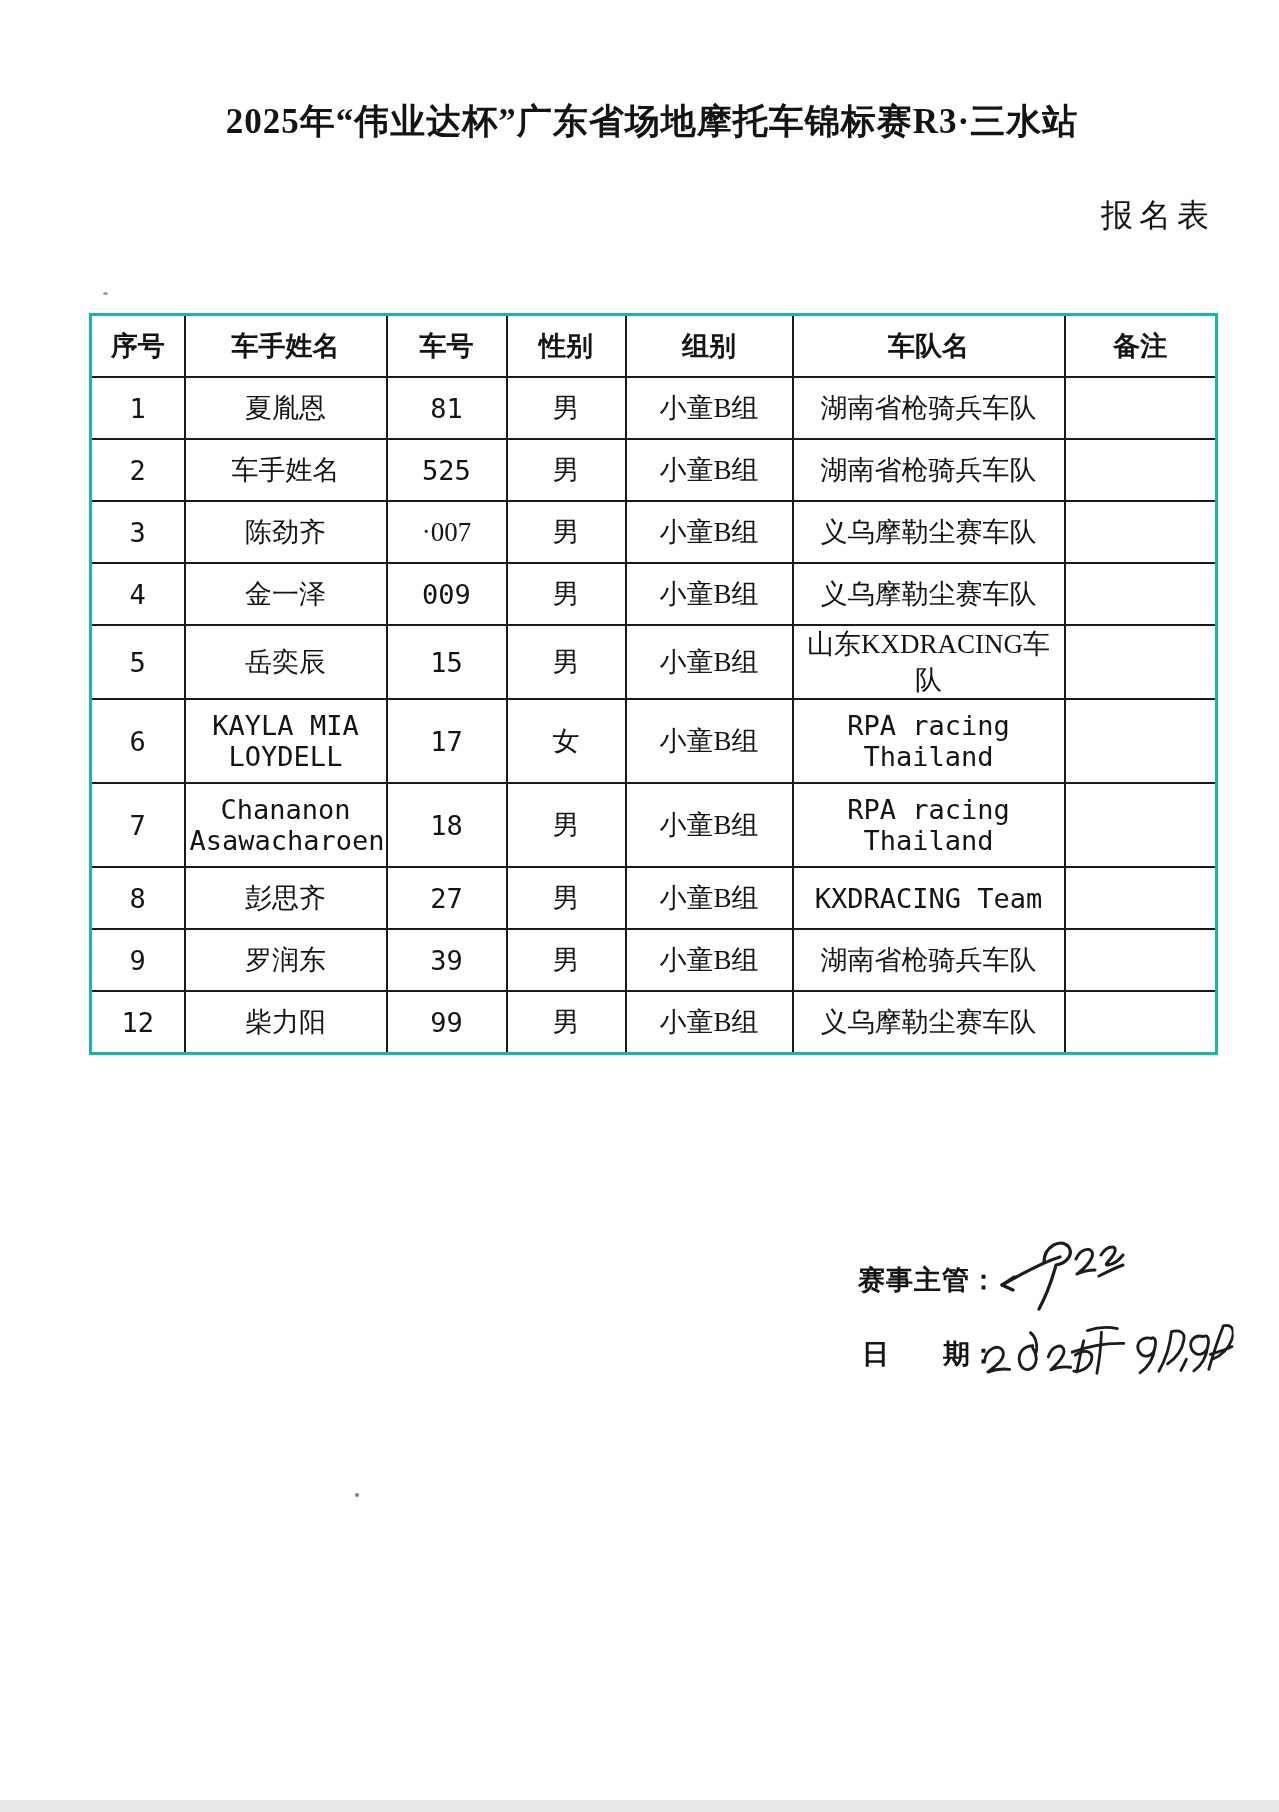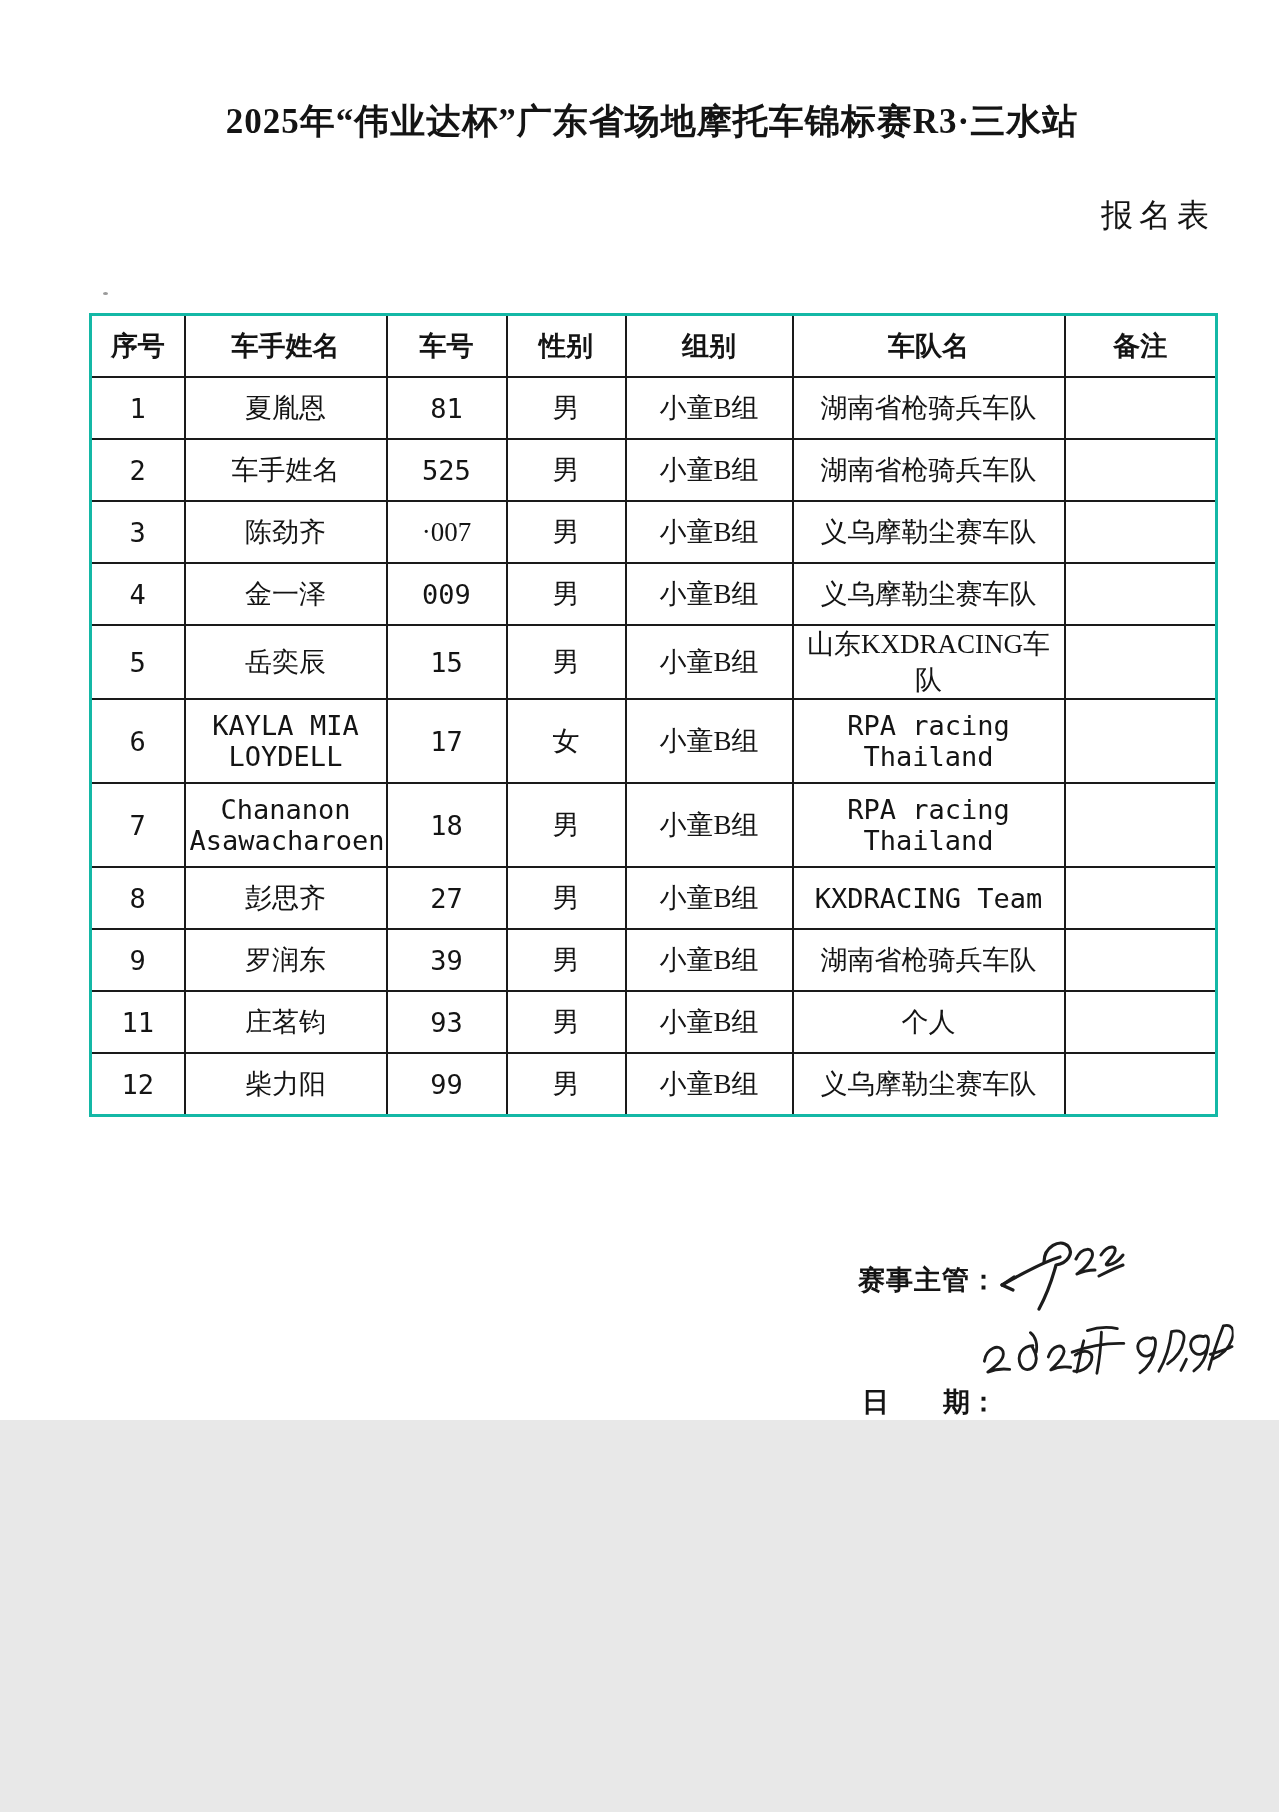--- a/index.html
+++ b/index.html
@@ -1,18 +1,18 @@
 <!DOCTYPE html>
 <html><head>
 <meta charset="utf-8">
 <style>
   html,body{margin:0;padding:0;background:#e8e8e8;}
   .page{
     position:relative;
-    width:1279px;height:1420px;
+    width:1279px;height:1800px;
     margin:0 auto;
     background:#ffffff;
     font-family:"Liberation Serif","DejaVu Serif",serif;
     color:#141414;
     overflow:hidden;
   }
   .doc-title{
     position:absolute;left:89px;top:98px;width:1126px;
     text-align:center;font-size:35px;font-weight:bold;letter-spacing:1px;
     white-space:nowrap;
@@ -44,21 +44,21 @@
   td.latin{font-family:"DejaVu Sans Mono",monospace;font-size:23px;letter-spacing:0;}
   col.c1{width:94px;}  col.c2{width:202px;} col.c3{width:120px;}
   col.c4{width:119px;} col.c5{width:167px;} col.c6{width:272px;} col.c7{width:152px;}
 
   .sig-label{
     position:absolute;left:858px;top:1262px;
     font-size:27px;font-weight:bold;letter-spacing:1px;white-space:pre;
   }
   .date-label{
     position:absolute;left:862px;top:1336px;
-    font-size:27px;font-weight:bold;white-space:pre;margin-top:48px;
+    font-size:27px;font-weight:bold;white-space:pre;
   }
   .sig-svg{position:absolute;left:998px;top:1236px;}
   .date-svg{position:absolute;left:978px;top:1318px;transform:rotate(-2deg);}
   .ink{stroke:#1c1c1c;fill:none;stroke-linecap:round;stroke-linejoin:round;}
   .stray{position:absolute;border-radius:50%;}
   .stray.m1{left:103px;top:292px;width:5px;height:3px;background:#9a9a9a;}
   .stray.m2{left:355px;top:1493px;width:4px;height:4px;background:#7d7d7d;}
 </style>
 </head>
 <body>
@@ -165,29 +165,20 @@
         <tr>
           <td class="latin">9</td>
           <td>罗润东</td>
           <td class="latin">39</td>
           <td>男</td>
           <td>小童B组</td>
           <td>湖南省枪骑兵车队</td>
           <td></td>
         </tr>
         <tr>
-          <td class="latin">11</td>
-          <td>庄茗钧</td>
-          <td class="latin">93</td>
-          <td>男</td>
-          <td>小童B组</td>
-          <td>个人</td>
-          <td></td>
-        </tr>
-        <tr>
           <td class="latin">12</td>
           <td>柴力阳</td>
           <td class="latin">99</td>
           <td>男</td>
           <td>小童B组</td>
           <td>义乌摩勒尘赛车队</td>
           <td></td>
         </tr>
       </tbody>
   </table>

